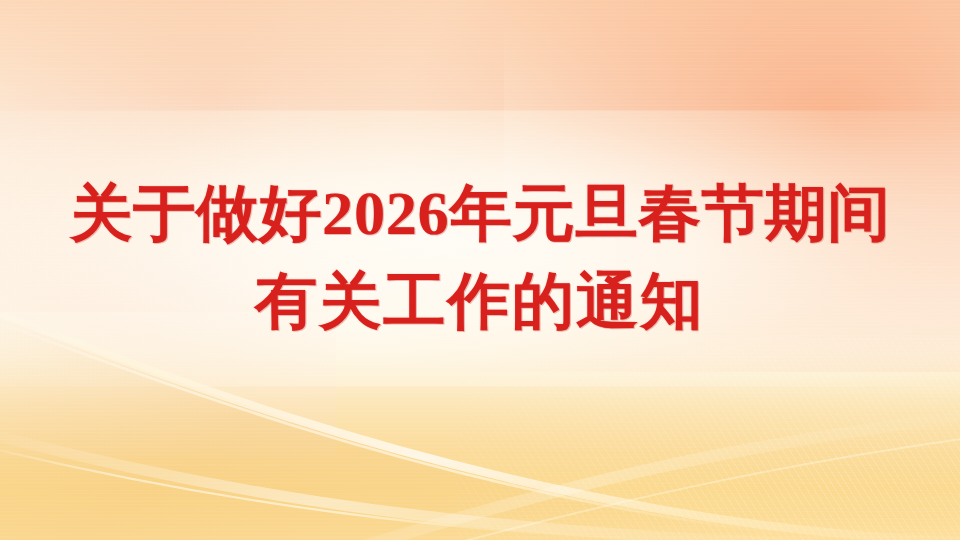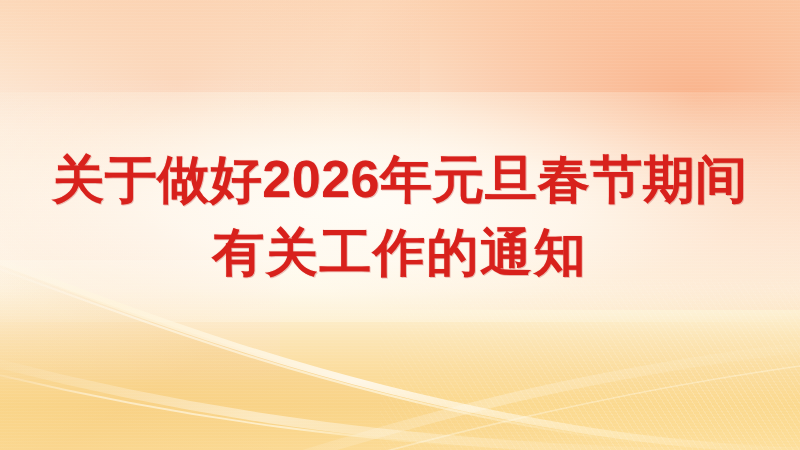--- a/index.html
+++ b/index.html
@@ -6,21 +6,21 @@
     margin: 0;
     padding: 0;
     background: #ffffff;
   }
 
   #poster {
     position: relative;
     width: 800px;
     height: 450px;
     overflow: hidden;
-    font-family: Liberation Sans, sans-serif;
+    font-family: Liberation Serif, serif;
     background: #fdf3e2;
   }
 
   
 
   
   .bg-base {
     position: absolute;
     inset: 0;
     background: linear-gradient(

